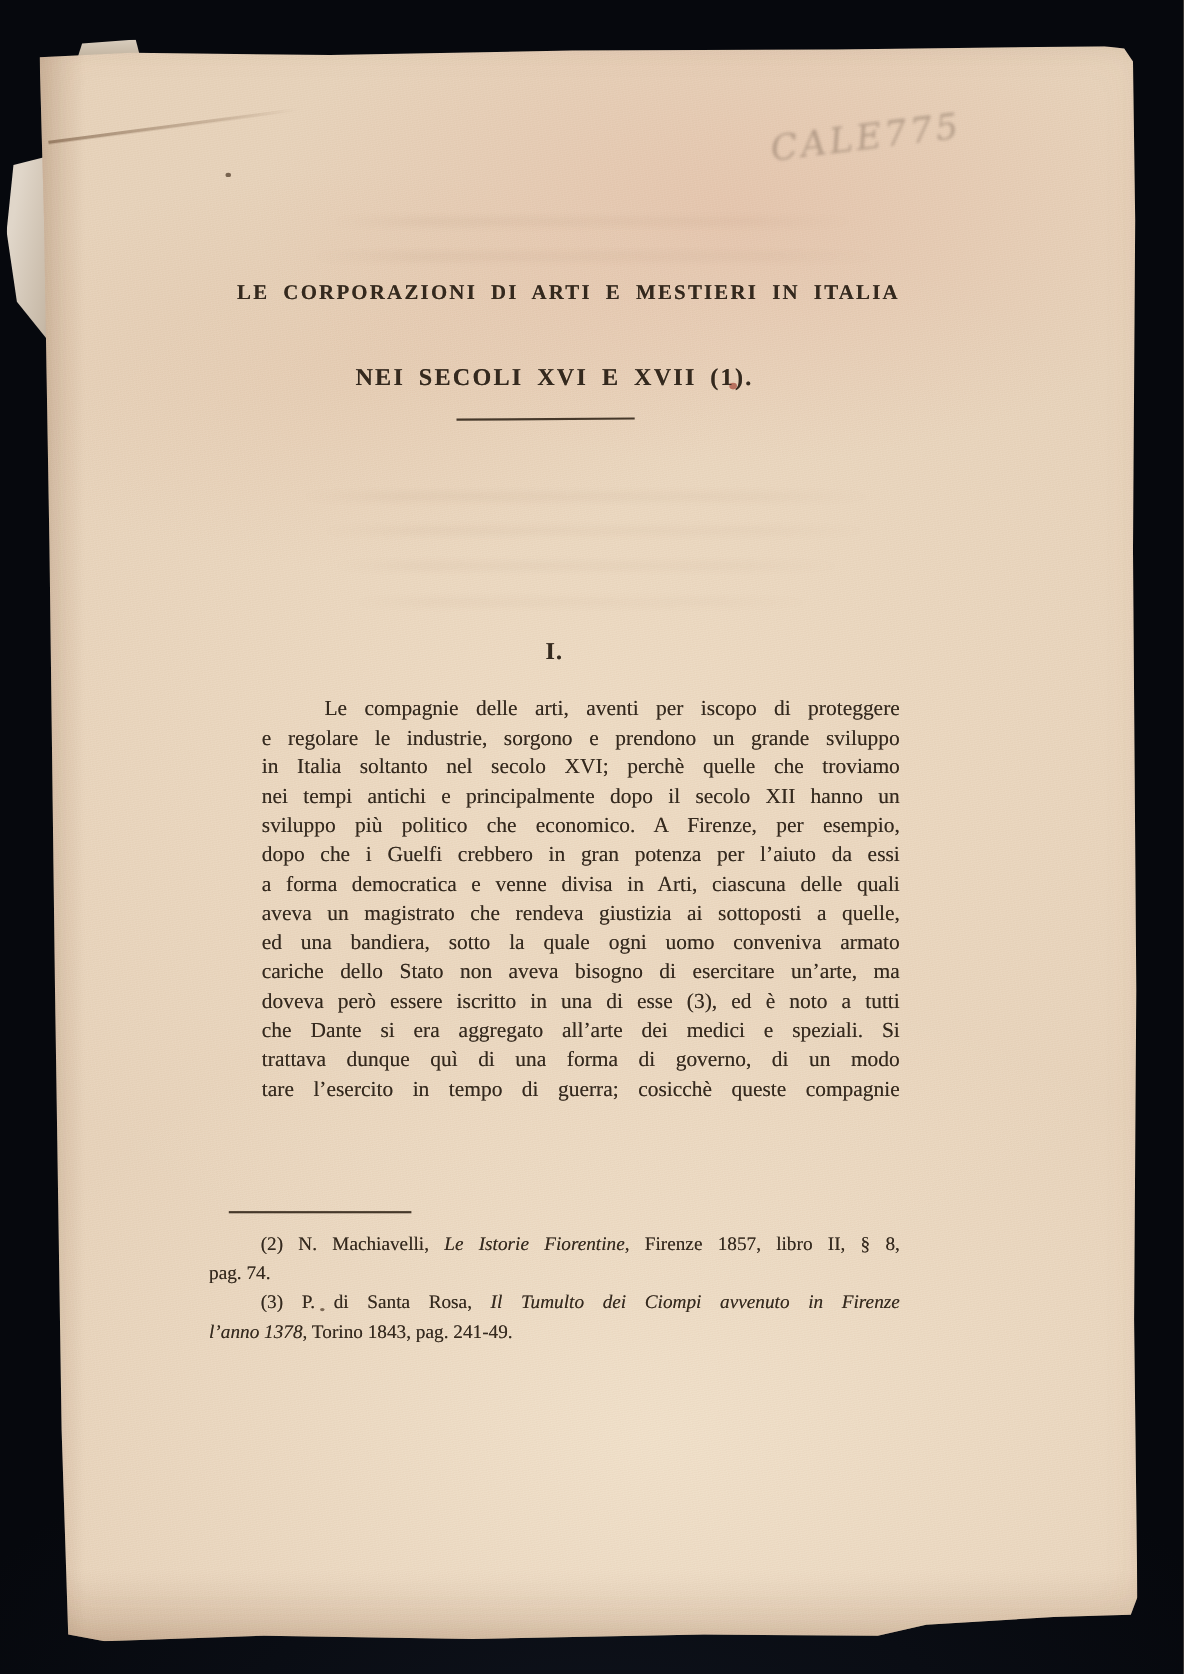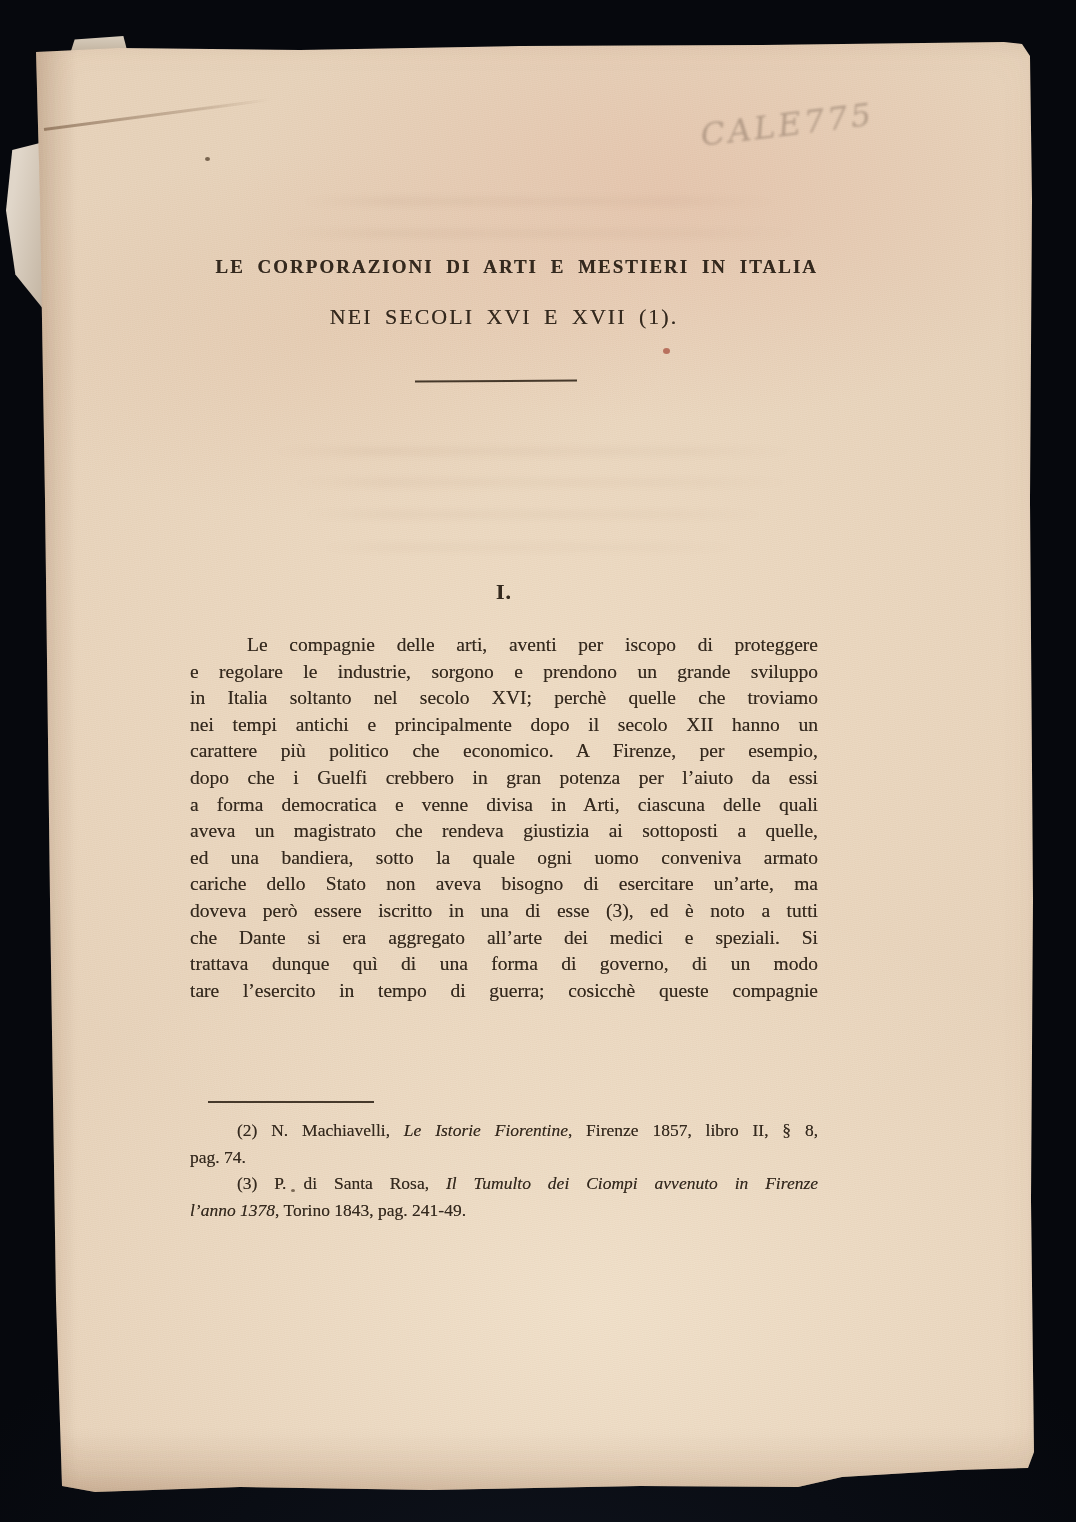--- a/index.html
+++ b/index.html
@@ -84,34 +84,34 @@
     font-size:32px;letter-spacing:3px;color:rgba(128,106,90,.48);
     transform:rotate(-7deg);filter:blur(1.3px);
   }
   
   .ink{color:#34291e;text-shadow:0 0 .5px rgba(52,41,30,.6);z-index:5;position:absolute;}
   .title1{
     left:190px;top:256px;width:628px;text-align:right;
     font-size:19px;font-weight:700;letter-spacing:2px;word-spacing:6px;
   }
   .title2{
-    left:190px;top:304px;width:628px;text-align:center;
-    font-size:22px;font-weight:400;letter-spacing:2px;word-spacing:5px;
+    left:190px;top:330px;width:628px;text-align:center;
+    font-size:22px;font-weight:700;letter-spacing:2px;word-spacing:5px;
   }
   .title-rule{
     position:absolute;left:415px;top:380px;width:162px;height:2px;
     background:#46392b;transform:rotate(-.4deg);z-index:5;
   }
   .section-heading{
     left:190px;top:579px;width:628px;text-align:center;
     font-size:22px;font-weight:600;letter-spacing:1px;
   }
   .para{left:190px;top:632px;width:628px;font-size:19.5px;line-height:26.6px;}
   .para .line{
-    white-space:nowrap;text-align:justify;text-align-last:justify;
+    white-space:nowrap;text-align:justify;text-align-last:justify;margin-left:48px;
     -moz-text-align-last:justify;
   }
   .para .line.first{text-indent:57px;}
   .fn-rule{
     position:absolute;left:208px;top:1101px;width:166px;height:2px;
     background:#46392b;z-index:5;
   }
   .footnotes{left:190px;top:1117px;width:628px;font-size:17.5px;line-height:26.7px;}
   .fn-line{white-space:nowrap;}
   .fn-line.justify{text-align:justify;text-align-last:justify;-moz-text-align-last:justify;}
@@ -147,21 +147,21 @@
     <div class="ink title2">NEI SECOLI XVI E XVII (1).</div>
     <div class="title-rule"></div>
 
     <div class="ink section-heading">I.</div>
 
     <div class="ink para">
       <div class="line first">Le compagnie delle arti, aventi per iscopo di proteggere</div>
       <div class="line">e regolare le industrie, sorgono e prendono un grande sviluppo</div>
       <div class="line">in Italia soltanto nel secolo XVI; perchè quelle che troviamo</div>
       <div class="line">nei tempi antichi e principalmente dopo il secolo XII hanno un</div>
-      <div class="line">carattere più politico che economico. A Firenze, per esempio,</div>
+      <div class="line">sviluppo più politico che economico. A Firenze, per esempio,</div>
       <div class="line">dopo che i Guelfi crebbero in gran potenza per l’aiuto da essi</div>
       <div class="line">a forma democratica e venne divisa in Arti, ciascuna delle quali</div>
       <div class="line">aveva un magistrato che rendeva giustizia ai sottoposti a quelle,</div>
       <div class="line">ed una bandiera, sotto la quale ogni uomo conveniva armato</div>
       <div class="line">cariche dello Stato non aveva bisogno di esercitare un’arte, ma</div>
       <div class="line">doveva però essere iscritto in una di esse (3), ed è noto a tutti</div>
       <div class="line">che Dante si era aggregato all’arte dei medici e speziali. Si</div>
       <div class="line">trattava dunque quì di una forma di governo, di un modo</div>
       <div class="line">tare l’esercito in tempo di guerra; cosicchè queste compagnie</div>
     </div>

